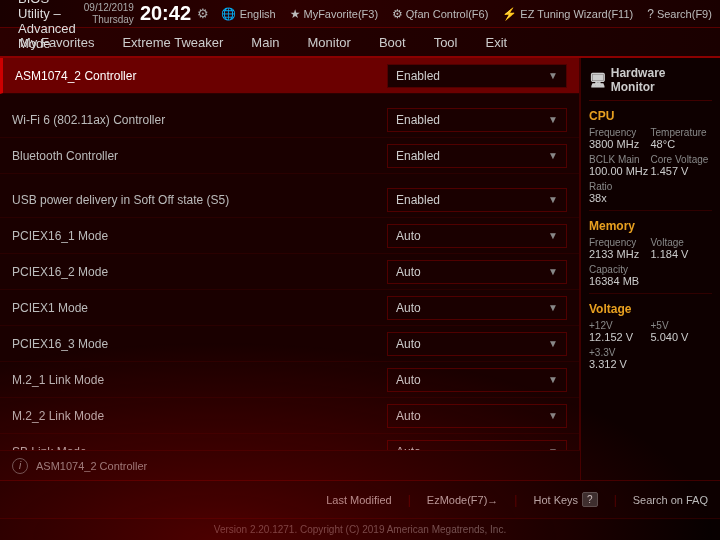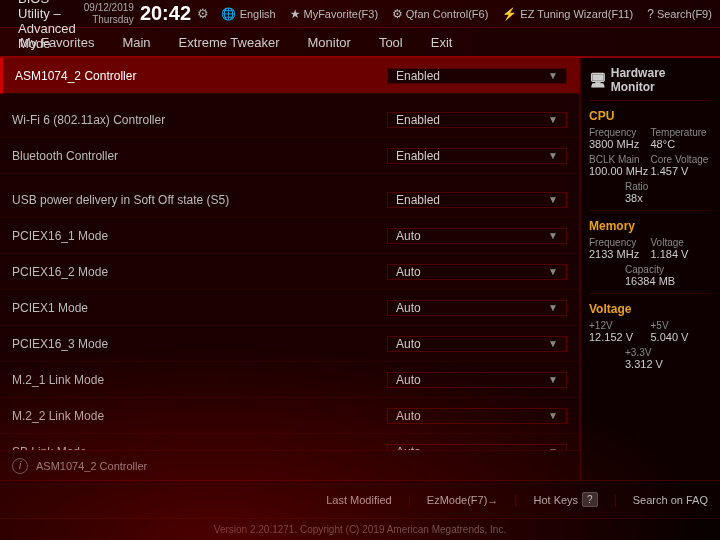--- a/index.html
+++ b/index.html
@@ -148,21 +148,21 @@
       width: 180px;
       background: #1a0000;
       border: 1px solid #500000;
       color: #ccc;
       padding: 4px 8px;
       font-size: 12px;
       display: flex;
       align-items: center;
       justify-content: space-between;
       cursor: pointer;
-      height: 16px;
+      height: 24px;
     }
     .dropdown-arrow {
       color: #888;
       font-size: 10px;
     }
 
     
     .info-row {
       display: flex;
       align-items: center;
@@ -225,21 +225,20 @@
       color: #888;
       font-size: 10px;
     }
     .hw-value {
       color: #ccc;
       font-size: 11px;
       font-weight: 500;
     }
     .hw-single {
       margin-bottom: 2px;
-      margin-left: 36px;
     }
     .hw-divider {
       border-top: 1px solid #300000;
       margin: 6px 0;
     }
 
     
     .footer {
       background: #0d0000;
       border-top: 1px solid #400000;
@@ -324,23 +323,24 @@
     <span class="title-bar-action">
       <span class="action-icon">?</span>
       <span>Search(F9)</span>
     </span>
 
   </div>
 </div>
 
 <div class="nav-bar">
   <div class="nav-item">My Favorites</div>
+  <div class="nav-item">Extreme Tweaker</div>
   <div class="nav-item">Main</div>
-  <div class="nav-item">Extreme Tweaker</div>
   <div class="nav-item">Monitor</div>
+  <div class="nav-item">Boot</div>
   <div class="nav-item">Tool</div>
   <div class="nav-item">Exit</div>
 </div>
 
 <div class="main-content">
 
   <div style="flex:1;display:flex;flex-direction:column;">
     <div class="settings-panel">
 
       <div class="setting-row highlighted">

